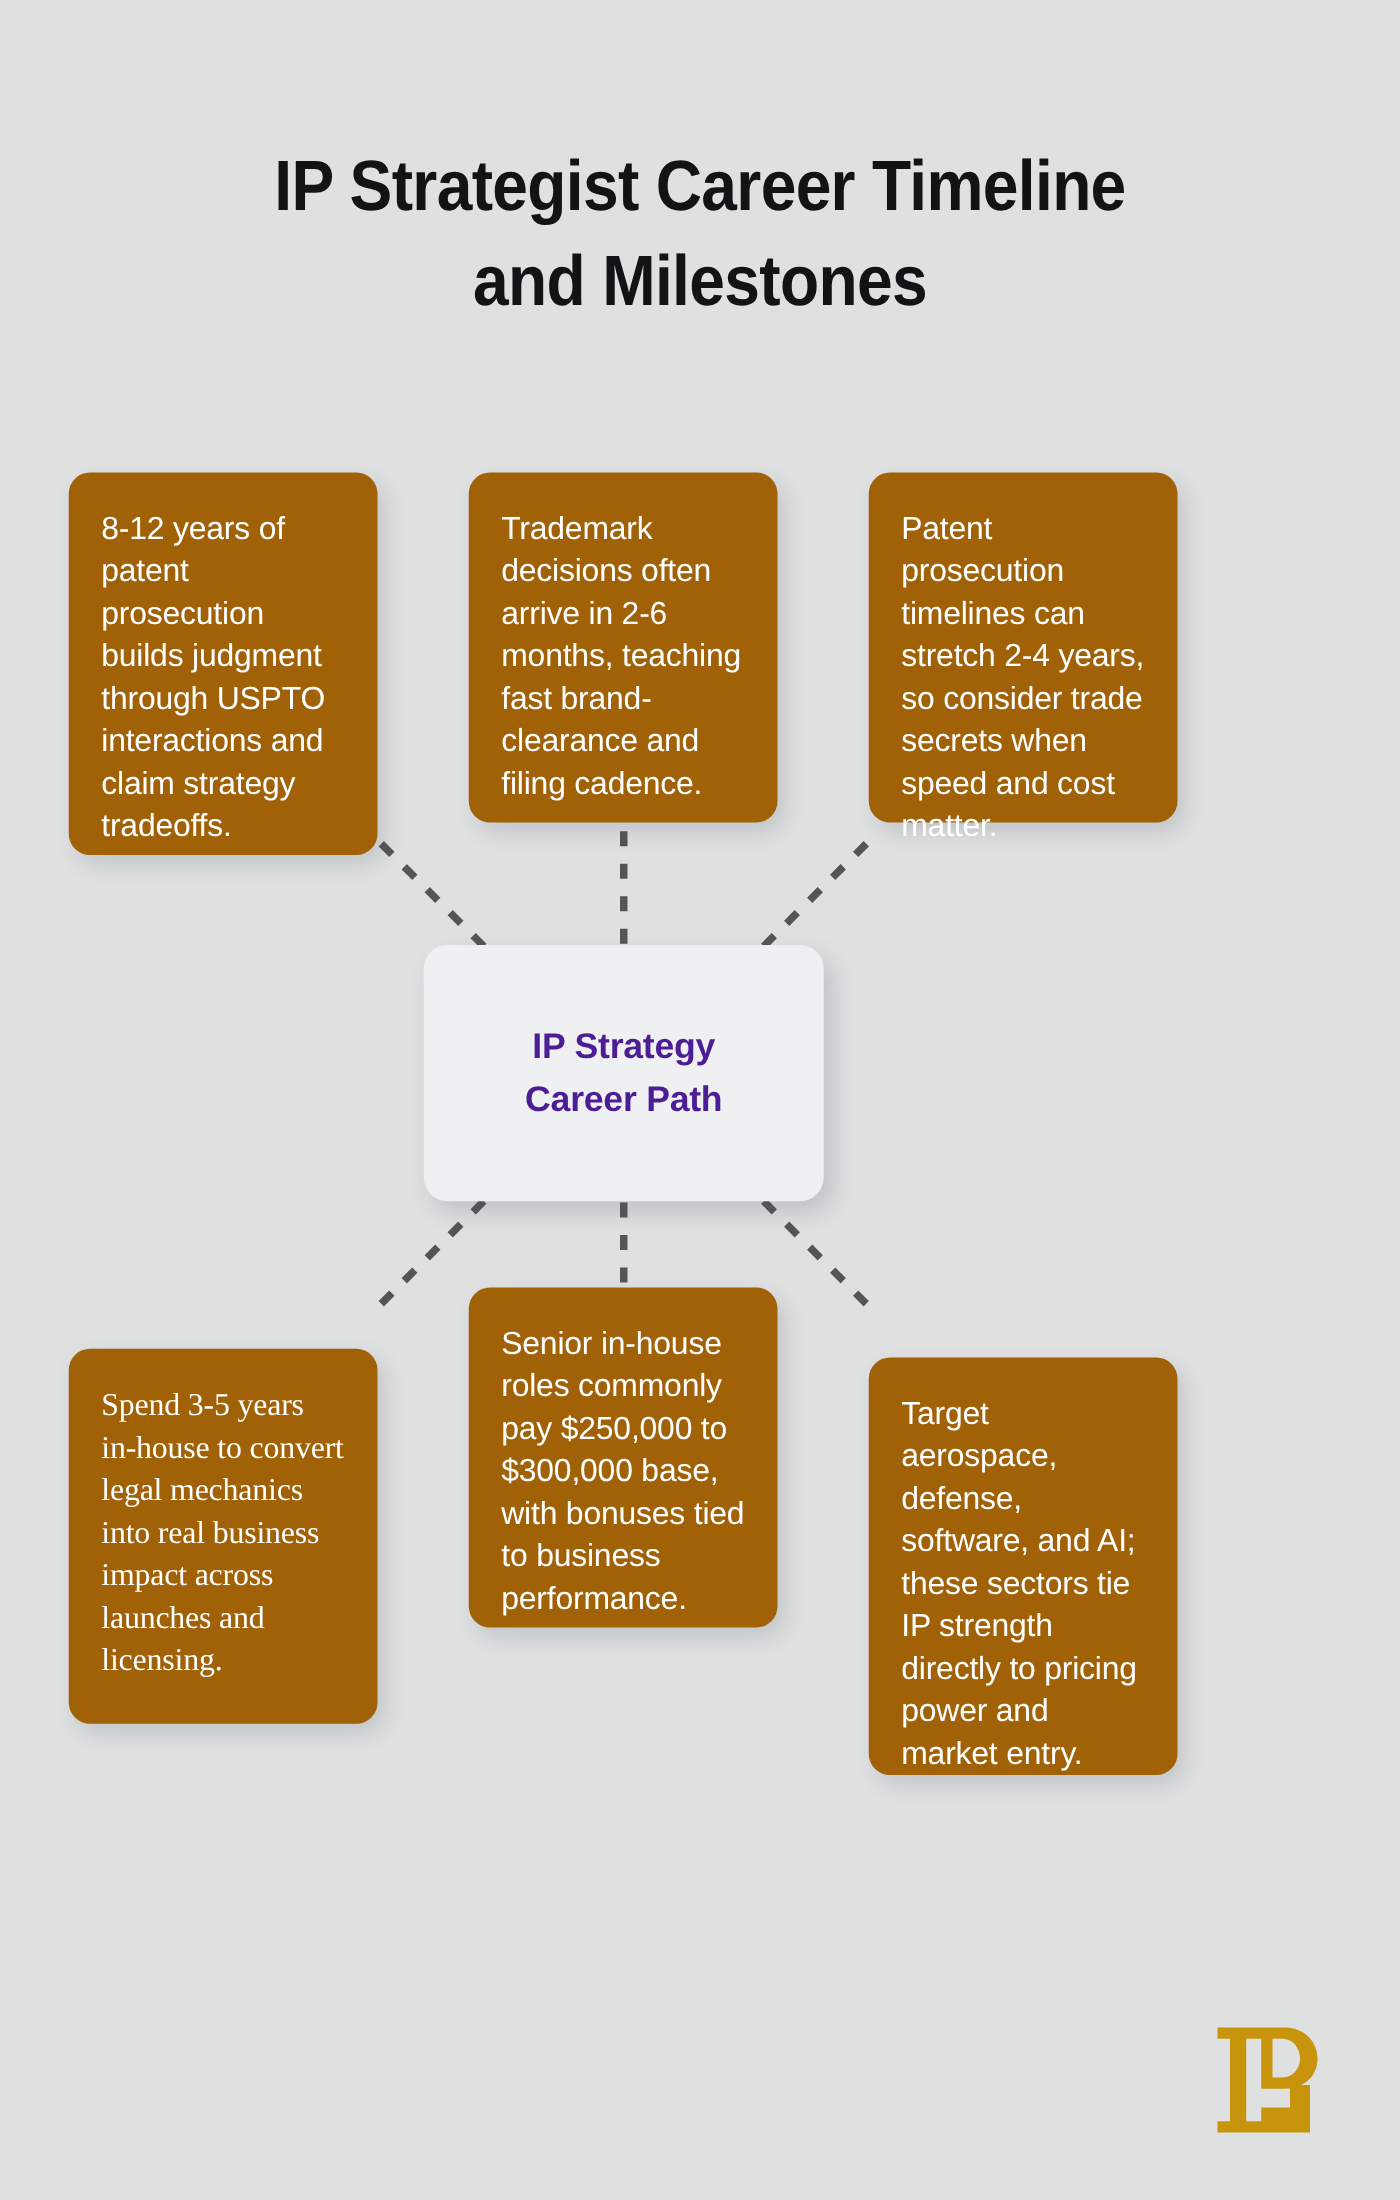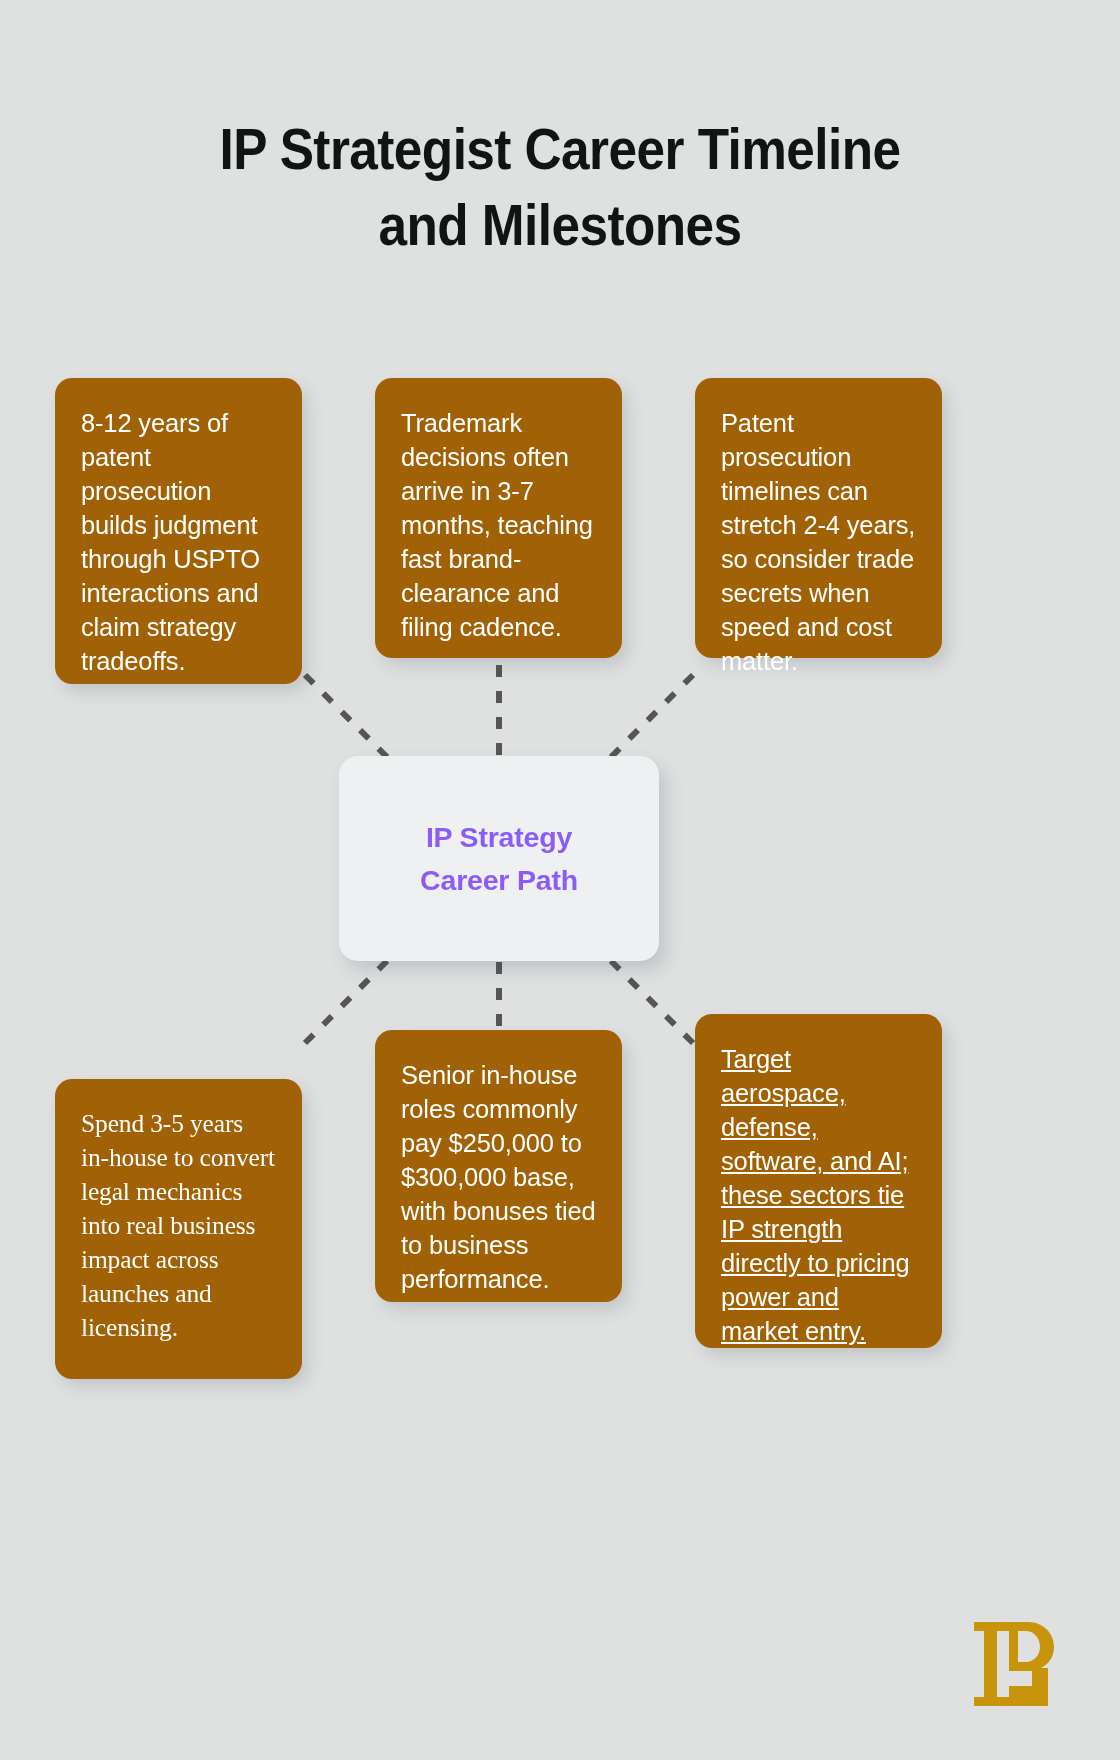--- a/index.html
+++ b/index.html
@@ -55,40 +55,40 @@
     letter-spacing: -0.15px;
   }
 
   
   .c1 { left: 55px;  top: 358px; width: 247px; height: 306px; }
   .c2 { left: 375px; top: 358px; width: 247px; height: 280px; }
   .c3 { left: 695px; top: 358px; width: 247px; height: 280px; }
   
   .c4 { left: 55px;  top: 1059px; width: 247px; height: 300px; font-family: Liberation Serif, serif; }
   .c5 { left: 375px; top: 1010px; width: 247px; height: 272px; border-radius: 17px; }
-  .c6 { left: 695px; top: 994px; width: 247px; height: 334px; text-decoration: underline; }
+  .c6 { left: 695px; top: 1066px; width: 247px; height: 334px; }
 
   
   #center {
     position: absolute;
     left: 339px; top: 736px;
     width: 320px; height: 205px;
     background: #eff0f2;
     border-radius: 19px;
     box-shadow: 7px 9px 18px rgba(70,78,88,0.20);
     display: flex;
     align-items: center;
     justify-content: center;
   }
   #center-label {
     font-family: "Liberation Sans", sans-serif;
     font-weight: bold;
     font-size: 28.5px;
     line-height: 1.48;
-    color: #8b5cf6;
+    color: #4c1d95;
     text-align: center;
     white-space: pre-line;
     letter-spacing: -0.2px;
   }
 
   
   #logo {
     position: absolute;
     left: 968px; top: 1596px;
     width: 92px; height: 96px;
@@ -114,21 +114,21 @@
       <line x1="305" y1="1023" x2="392" y2="936"></line>
 
       <line x1="499" y1="1032" x2="499" y2="940"></line>
 
       <line x1="693" y1="1023" x2="606" y2="936"></line>
     </g>
   </svg>
 
   <div class="card c1">8-12 years of patent prosecution builds judgment through USPTO interactions and claim strategy tradeoffs.</div>
 
-  <div class="card c2">Trademark decisions often arrive in 3-7 months, teaching fast brand-clearance and filing cadence.</div>
+  <div class="card c2">Trademark decisions often arrive in 2-6 months, teaching fast brand-clearance and filing cadence.</div>
 
   <div class="card c3">Patent prosecution timelines can stretch 2-4 years, so consider trade secrets when speed and cost matter.</div>
 
   <div id="center">
     <div id="center-label">IP Strategy
 Career Path</div>
   </div>
 
   <div class="card c4">Spend 3-5 years in-house to convert legal mechanics into real business impact across launches and licensing.</div>
 

